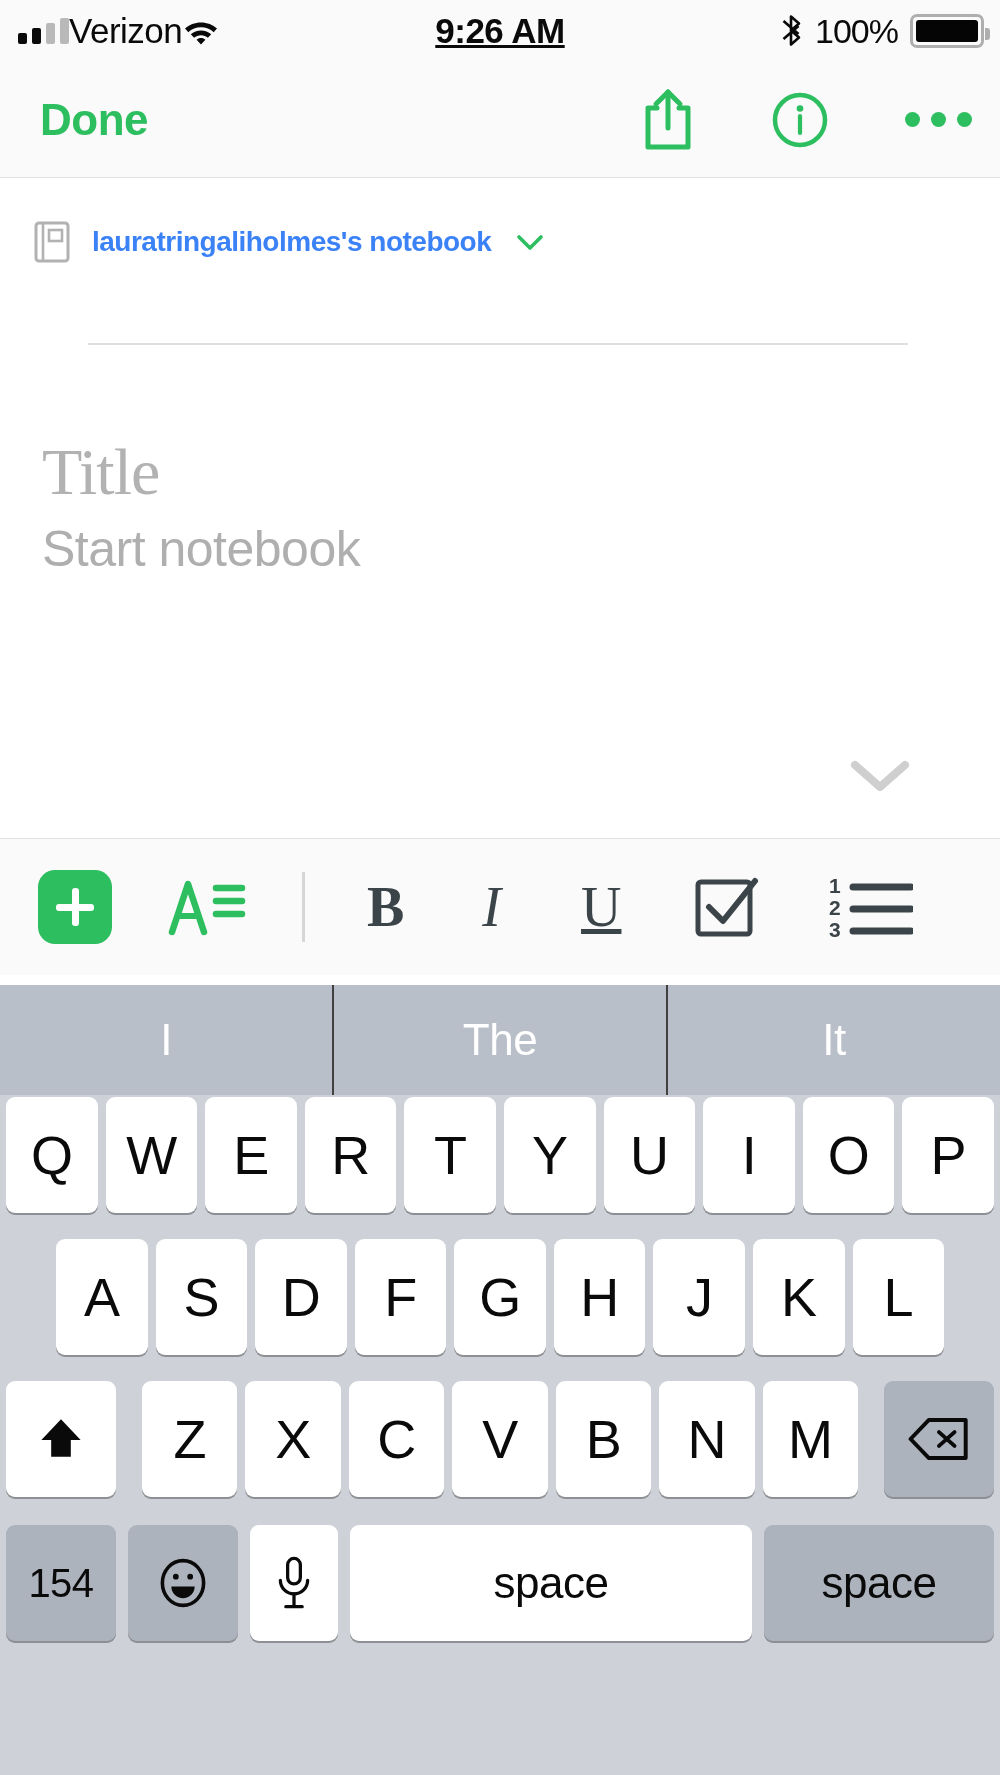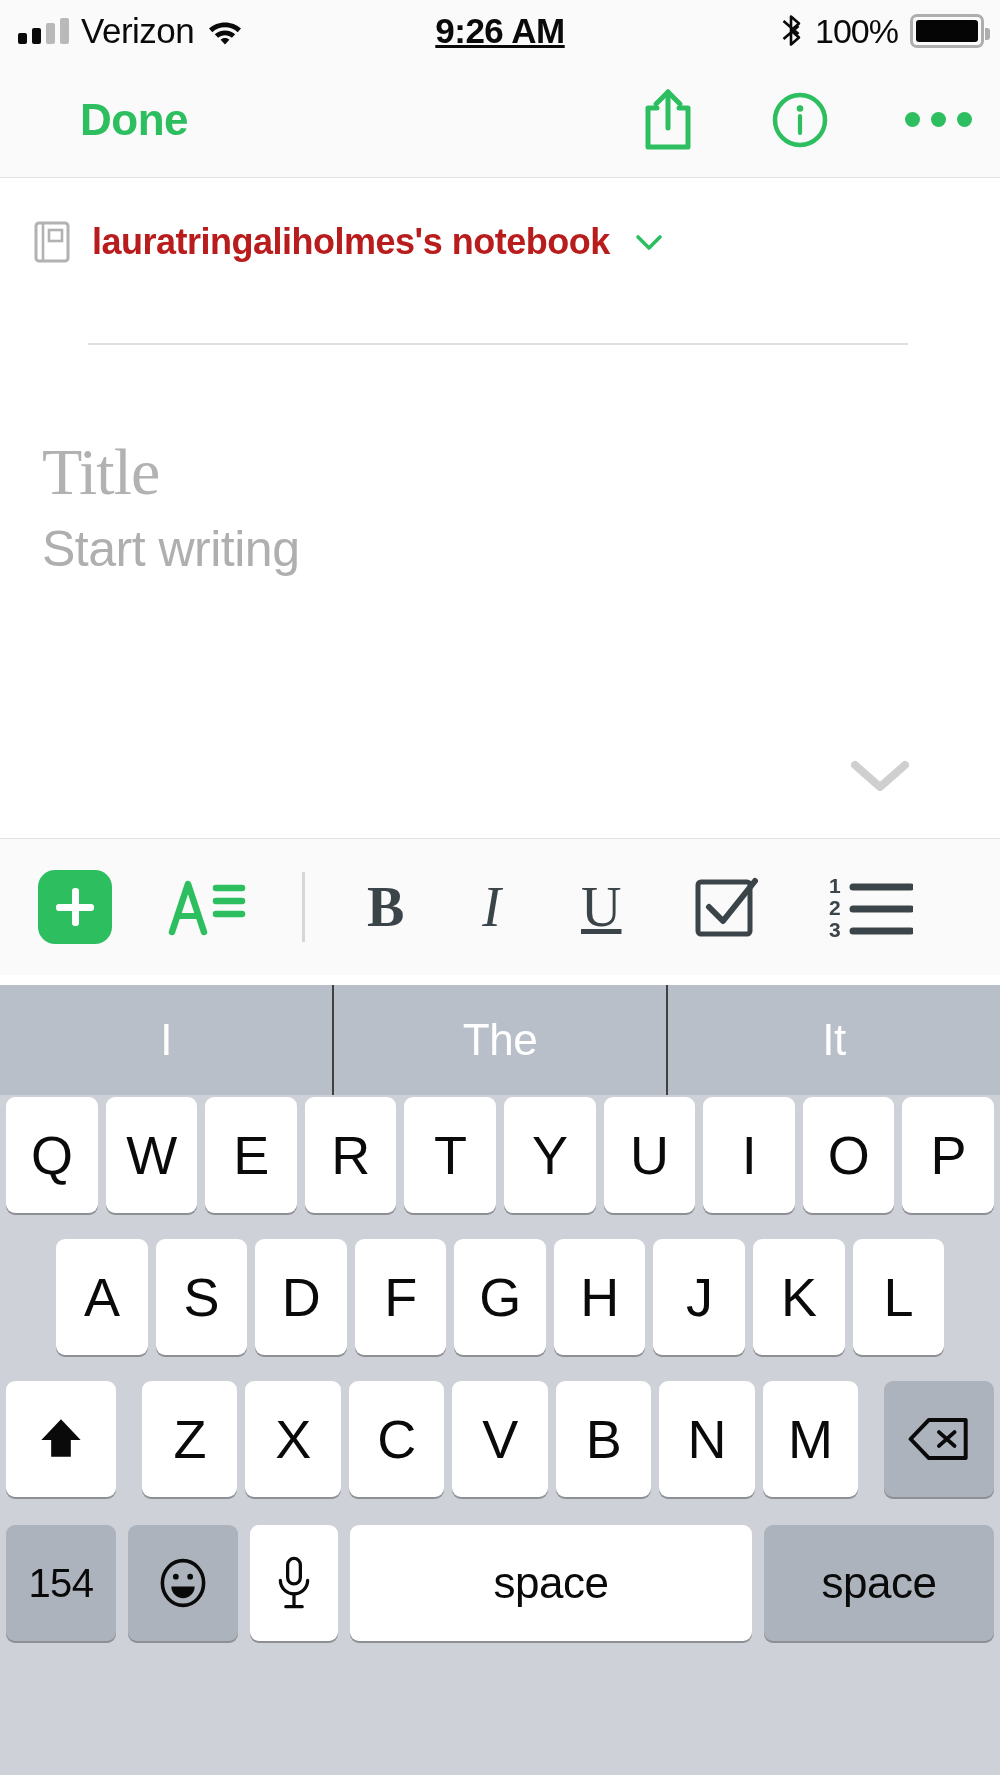--- a/index.html
+++ b/index.html
@@ -10,21 +10,21 @@
     overflow:hidden;
   }
   #app { position:relative; width:1000px; height:1775px; background:#FFFFFF; }
 
   
   .statusbar {
     position:absolute; top:0; left:0; width:1000px; height:62px;
     background:#FAFAFA;
     display:flex; align-items:center;
   }
-  .sb-left { display:flex; align-items:center; gap:12px; padding-left:18px; }
+  .sb-left { display:flex; align-items:center; padding-left:18px; }
   .sig-bars { display:flex; align-items:flex-end; gap:5px; height:26px; }
   .sig-bars i { display:block; width:9px; border-radius:2px; background:#0A0A0A; }
   .sig-bars i:nth-child(1){ height:11px; }
   .sig-bars i:nth-child(2){ height:16px; }
   .sig-bars i:nth-child(3){ height:21px; background:#B9B9B9; }
   .sig-bars i:nth-child(4){ height:26px; background:#B9B9B9; }
   .carrier { font-size:35px; color:#0A0A0A; letter-spacing:-0.5px; }
   .wifi-ic { width:38px; height:28px; }
   .sb-center {
     position:absolute; left:0; width:1000px; text-align:center;
@@ -47,37 +47,37 @@
 
   
   .navbar {
     position:absolute; top:62px; left:0; width:1000px; height:116px;
     background:#FAFAFA; border-bottom:1px solid #E2E2E2;
     display:flex; align-items:center;
   }
   .done-btn {
     font-size:44px; font-weight:bold; color:#2DBE60;
     padding-left:40px; letter-spacing:-0.5px; cursor:pointer;
-    background:none; border:none; font-family:inherit;margin-left:40px;
+    background:none; border:none; font-family:inherit;
   }
   .nav-actions {
     position:absolute; right:28px; display:flex; align-items:center; gap:76px;
   }
   .nav-ic { cursor:pointer; display:flex; align-items:center; justify-content:center; }
   .dots { display:flex; gap:11px; }
   .dots i { width:15px; height:15px; border-radius:50%; background:#2DBE60; display:block; }
 
   
   .nb-row {
     position:absolute; top:200px; left:0; width:1000px; height:84px;
     display:flex; align-items:center; padding-left:32px; cursor:pointer;
   }
   .nb-icon { width:40px; height:44px; margin-right:20px; flex:0 0 auto; }
   .nb-name {
-    font-size:36px; font-weight:bold; color:#b91c1c; letter-spacing:-0.5px;
+    font-size:28px; font-weight:bold; color:#3b82f6; letter-spacing:-0.5px;
   }
   .nb-chevron { margin-left:22px; width:34px; height:34px; }
   .nb-divider {
     position:absolute; top:343px; left:88px; width:820px; height:2px; background:#DFDFDF;
   }
 
   
   .note-title {
     position:absolute; top:434px; left:42px; width:860px;
     font-family:"Liberation Serif", serif;
@@ -228,21 +228,21 @@
     <span class="nb-name">lauratringaliholmes's notebook</span>
     <span class="nb-chevron">
       <svg viewBox="0 0 34 34" width="34" height="34">
         <path d="M6 12 L17 23 L28 12" stroke="#2DBE60" stroke-width="3.6" fill="none" stroke-linecap="round" stroke-linejoin="round"></path>
       </svg>
     </span>
   </div>
   <div class="nb-divider"></div>
 
   <div class="note-title">Title</div>
-  <div class="note-body">Start writing</div>
+  <div class="note-body">Start notebook</div>
   <span class="kb-dismiss">
     <svg viewBox="0 0 70 44" width="70" height="44">
       <path d="M10 13 L35 35 L60 13" stroke="#CFCFCF" stroke-width="8" fill="none" stroke-linecap="round" stroke-linejoin="round"></path>
     </svg>
   </span>
 
   <div class="fmt-bar">
     <div class="plus-btn"></div>
 
     <span class="fmt-ic style-ic">

